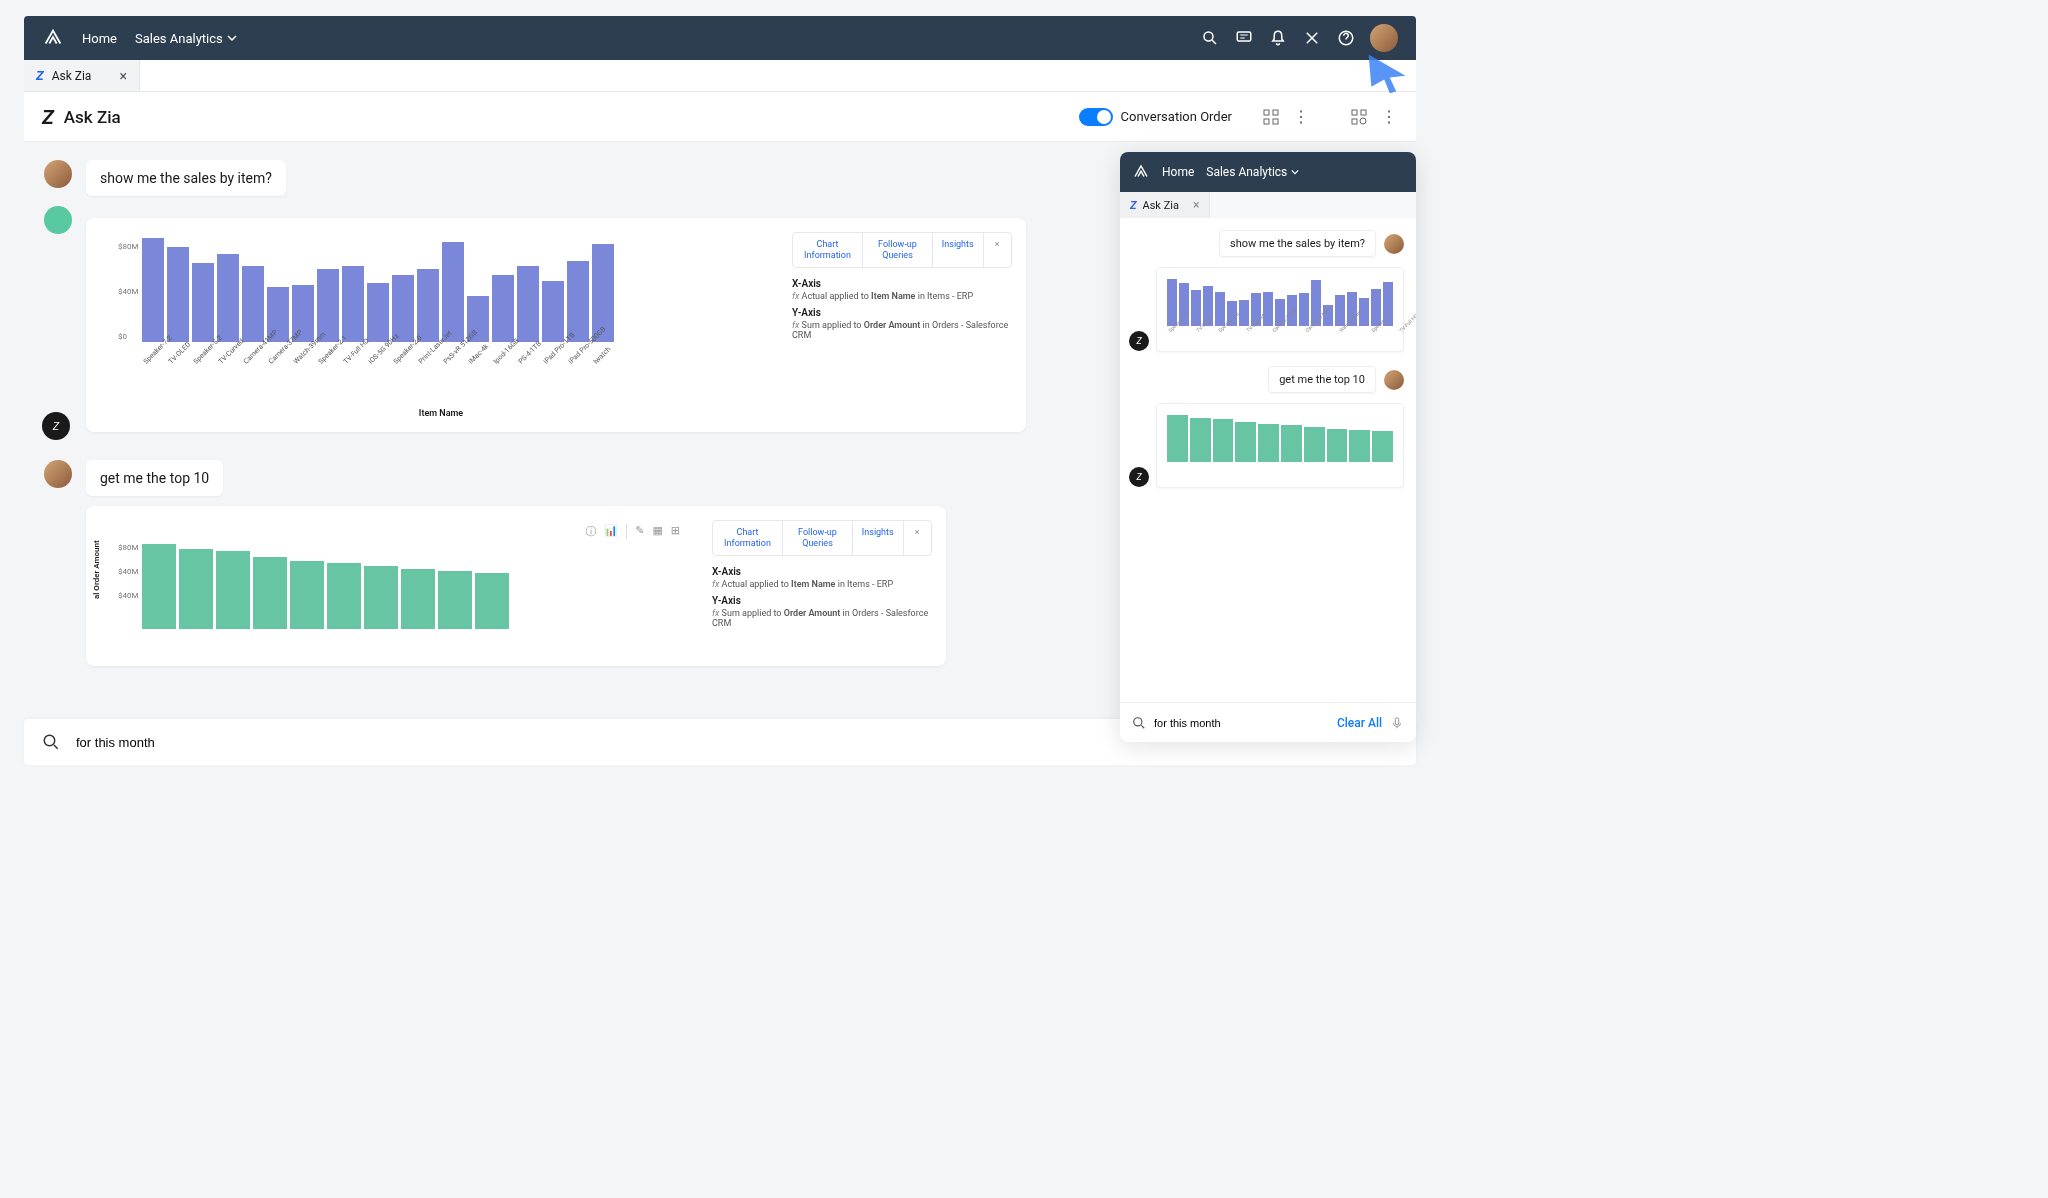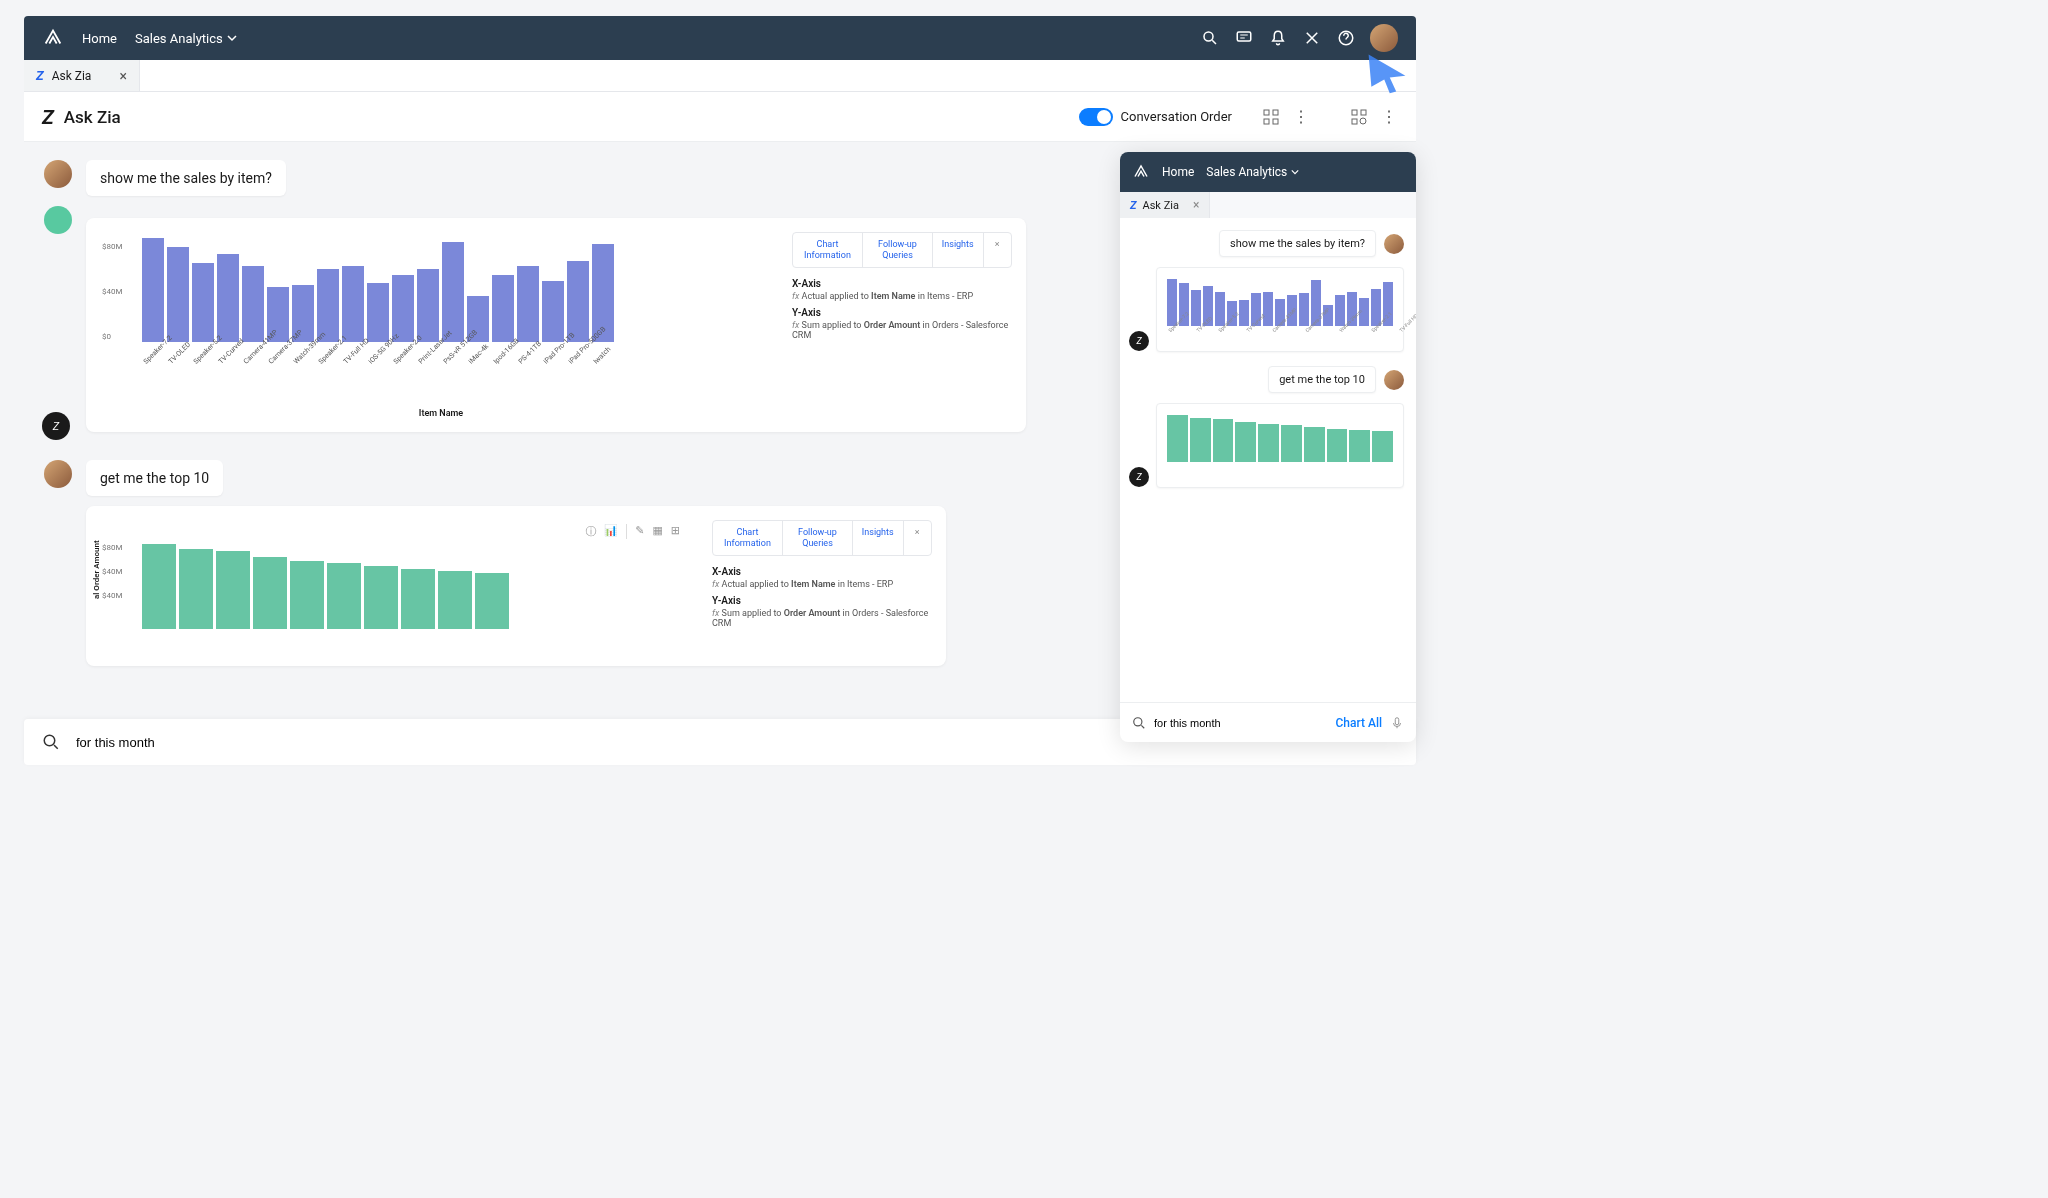--- a/index.html
+++ b/index.html
@@ -45,21 +45,21 @@
 .axis-label { font-size: 10px; font-weight: 600; margin: 6px 0 2px; }
 .axis-desc { font-size: 9px; color: #555; margin-bottom: 4px; }
 .axis-desc .fx { font-style: italic; color: #888; }
 .axis-desc b { font-weight: 600; }
 .close-x { color: #999; cursor: pointer; padding: 6px 4px; }
 
 
 .bars { display: flex; align-items: flex-end; height: 110px; gap: 3px; padding-left: 40px; position: relative; }
 .bar { width: 22px; background: #7b88d9; }
 .bar.green { background: #67c5a4; }
-.ytick { position: absolute; left: 0; font-size: 8px; color: #777; }
+.ytick { position: absolute; left: 16px; font-size: 8px; color: #777; }
 .xlabels { display: flex; gap: 3px; padding-left: 40px; margin-top: 4px; }
 .xlabel { width: 22px; font-size: 7px; transform: rotate(-45deg); transform-origin: top left; white-space: nowrap; color: #555; height: 40px; margin-top: 14px;}
 .xtitle { text-align: center; font-size: 9px; font-weight: 600; margin-top: 8px; }
 
 
 .chart-toolbar { display:flex; justify-content:flex-end; gap:8px; padding: 4px 20px 0 0; color:#999; font-size:11px;}
 .chart-toolbar .sep { width:1px; background:#ddd; }
 .chart-toolbar span { cursor:pointer; }
 
 
@@ -415,21 +415,21 @@
             <div class="mini-xlabel"></div>
           </div>
       </div>
     </div>
     <div class="mini-search">
       <svg width="14" height="14" viewBox="0 0 24 24">
           <circle cx="10" cy="10" r="7" stroke="#555" stroke-width="2" fill="none"></circle>
           <path d="M16 16 L21 21" stroke="#555" stroke-width="2"></path>
         </svg>
       <input type="text" value="for this month" style="">
-      <span class="clear">Chart All</span>
+      <span class="clear">Clear All</span>
       <svg class="mic" viewBox="0 0 24 24" width="14" height="14">
           <rect x="9" y="3" width="6" height="12" rx="3" stroke="#888" stroke-width="1.5" fill="none"></rect>
           <path d="M6 12a6 6 0 0012 0M12 18v3" stroke="#888" stroke-width="1.5" fill="none"></path>
         </svg>
     </div>
   </div>
 
 </div>
 
 </body></html>

